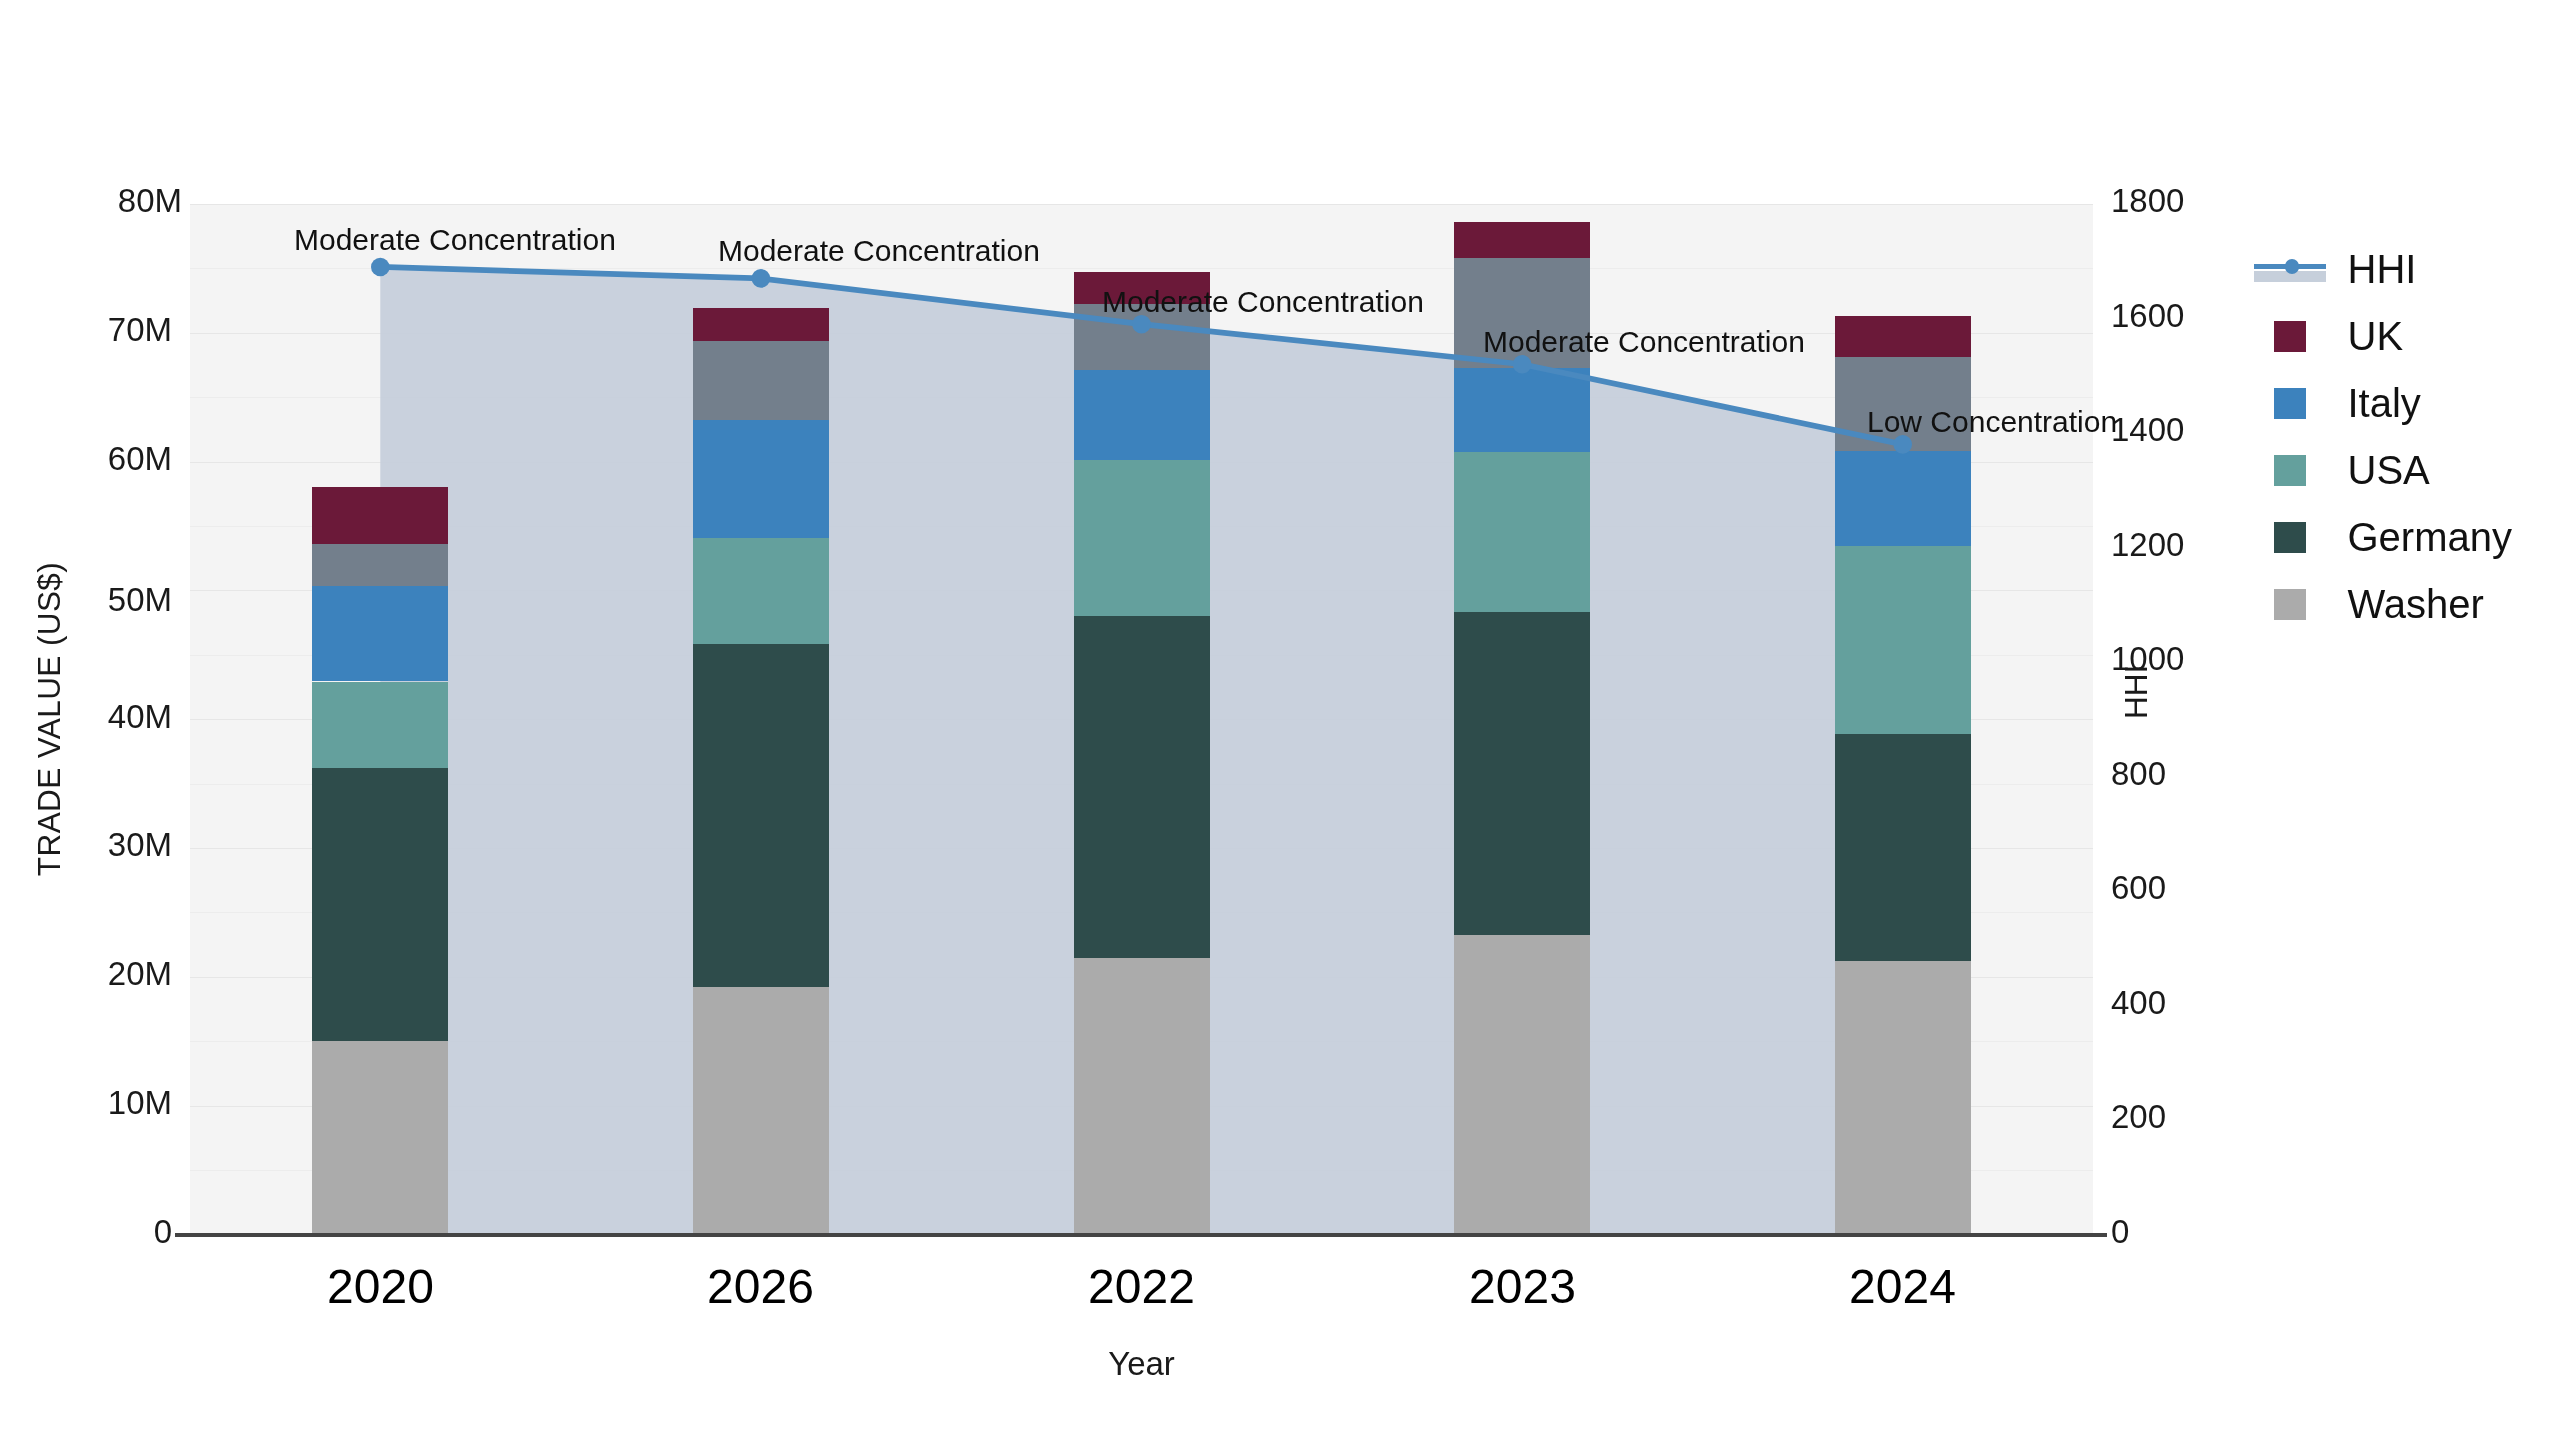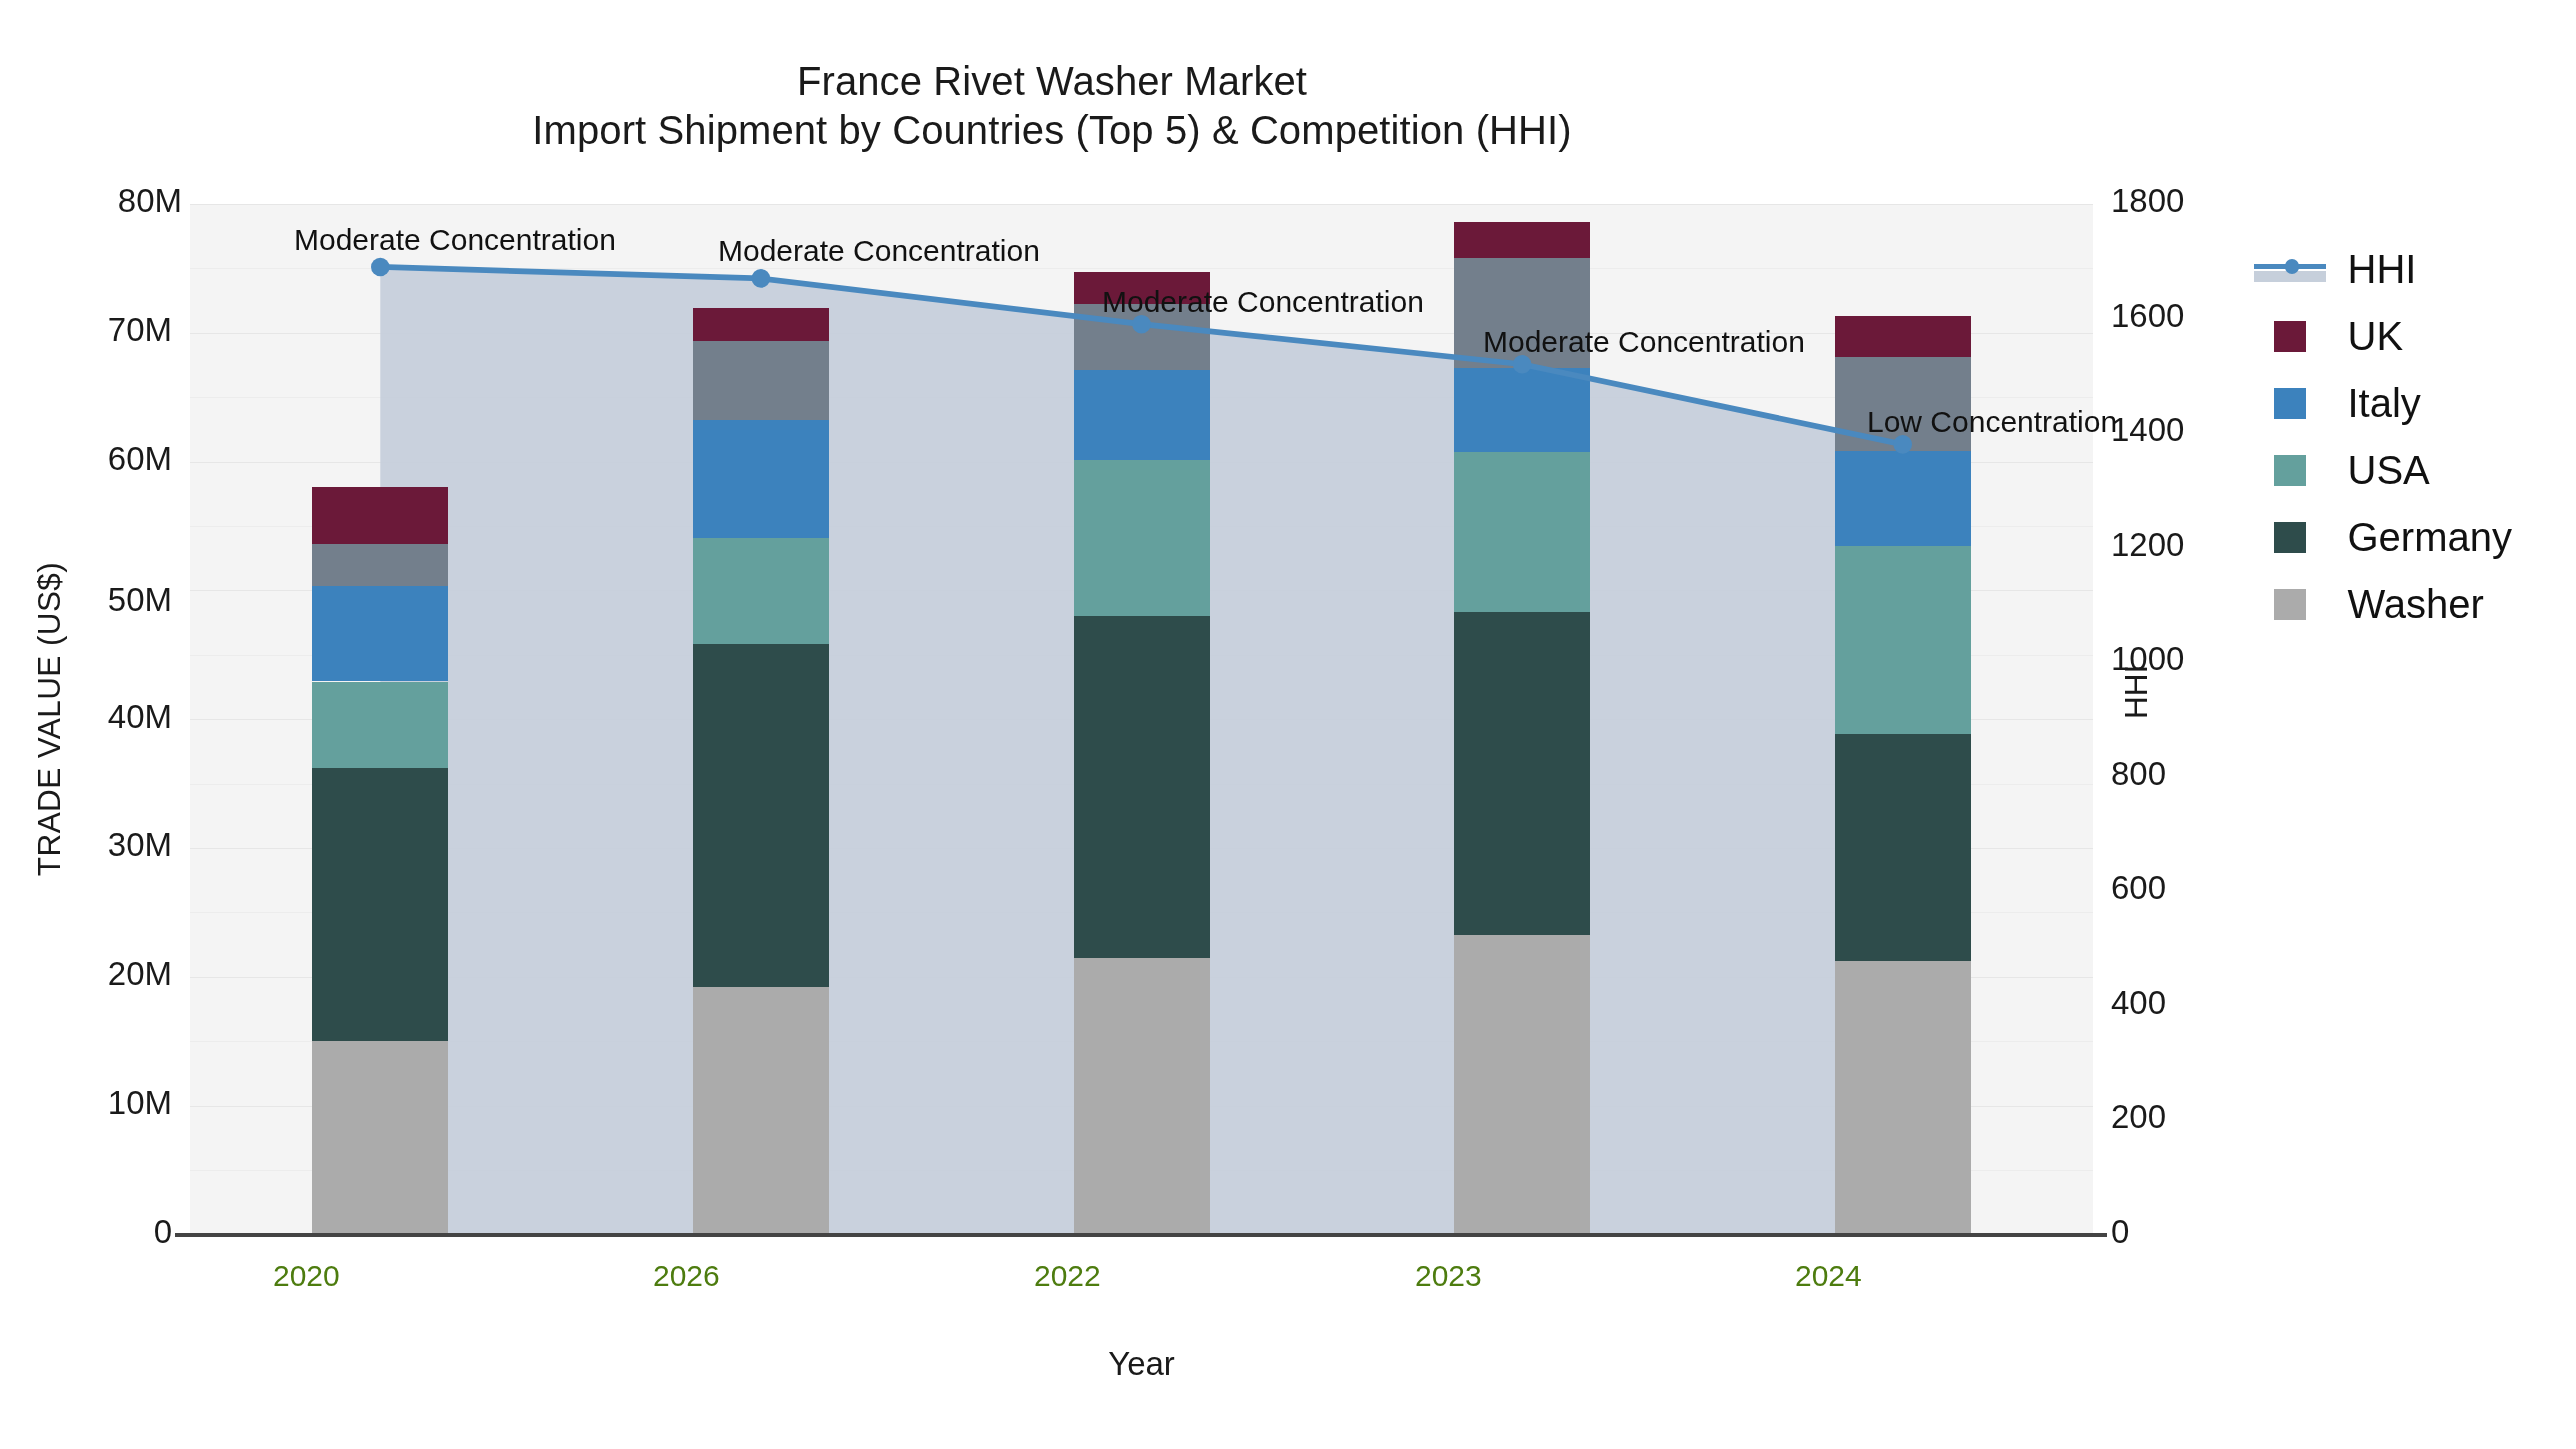--- a/index.html
+++ b/index.html
@@ -53,22 +53,22 @@
     font-size:31.5px; color:#1a1a1a; white-space:nowrap;
     letter-spacing:0.4px;
   }
   .ytick-right {
     position:absolute; font-size:33px; color:#1a1a1a; text-align:right;
   }
   .ylabel-right {
     position:absolute; font-size:31.5px; color:#1a1a1a; white-space:nowrap;
   }
   .xtick {
-    position:absolute; font-size:30px; color:#4d7c0f;
-    font-weight:400;
+    position:absolute; font-size:48px; color:#000000;
+    text-align:center; font-weight:400;
   }
   .xlabel {
     position:absolute; width:1903px; left:190px; top:1345px;
     text-align:center; font-size:33px; color:#1a1a1a;
   }
 
   .axis-line {
     position:absolute; background:#444;
   }
 
@@ -92,24 +92,20 @@
   .hhi-key { position:relative; width:72px; height:31.5px; }
   .hhi-key .band { position:absolute; left:0; right:0; bottom:2.9px; height:11.4px; background:#c6cfdb; }
   .hhi-key .ln { position:absolute; left:0; right:0; top:10px; height:5px; background:#4a89bf; }
   .hhi-key .dot { position:absolute; left:31px; top:5.7px; width:14.3px; height:14.3px; border-radius:50%; background:#4a89bf; }
 </style>
 </head>
 <body>
 
 <div id="root">
 
-  <div class="title-block">
-    <div class="title-line">France Rivet Washer Market</div>
-    <div class="title-line">Import Shipment by Countries (Top 5) &amp; Competition (HHI)</div>
-  </div>
 
   <div id="plot">
     <div id="plot-inner">
       <div id="gridlines">
           <div class="gridline" style="top: 1030px;"></div>
           <div class="gridline minor" style="top: 966px;"></div>
           <div class="gridline" style="top: 902px;"></div>
           <div class="gridline minor" style="top: 837px;"></div>
           <div class="gridline" style="top: 773px;"></div>
           <div class="gridline minor" style="top: 708px;"></div>

